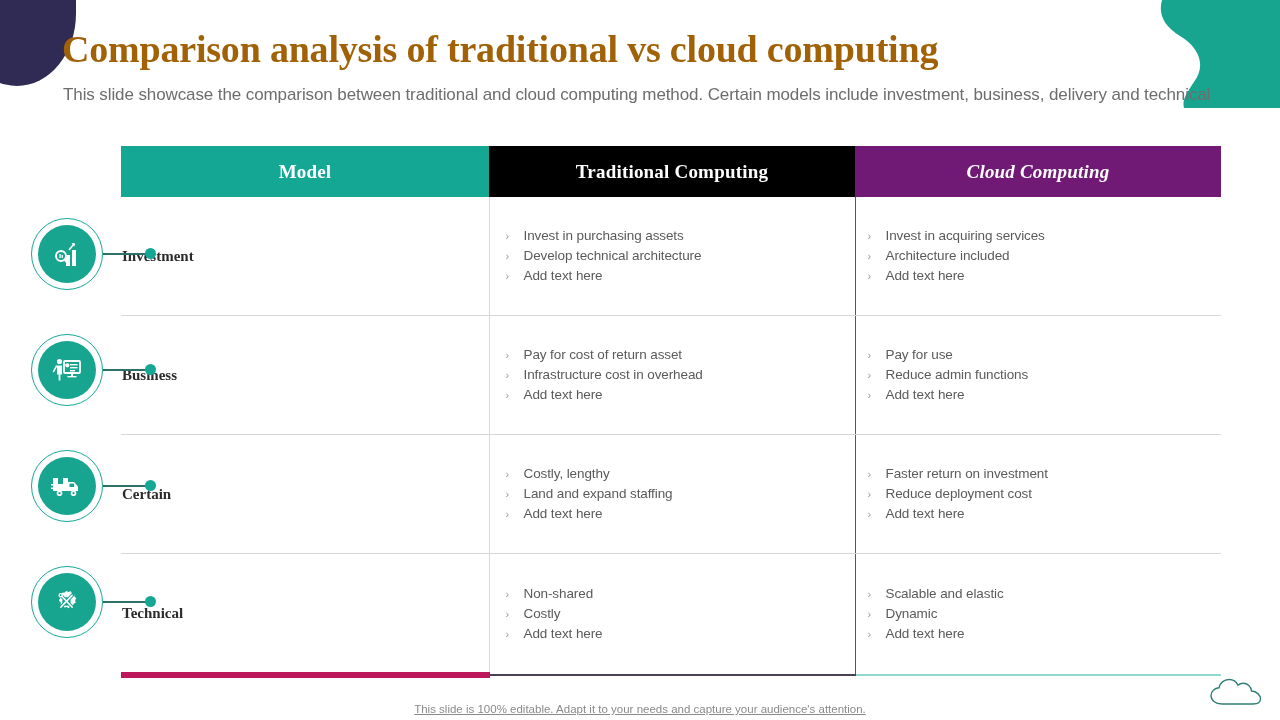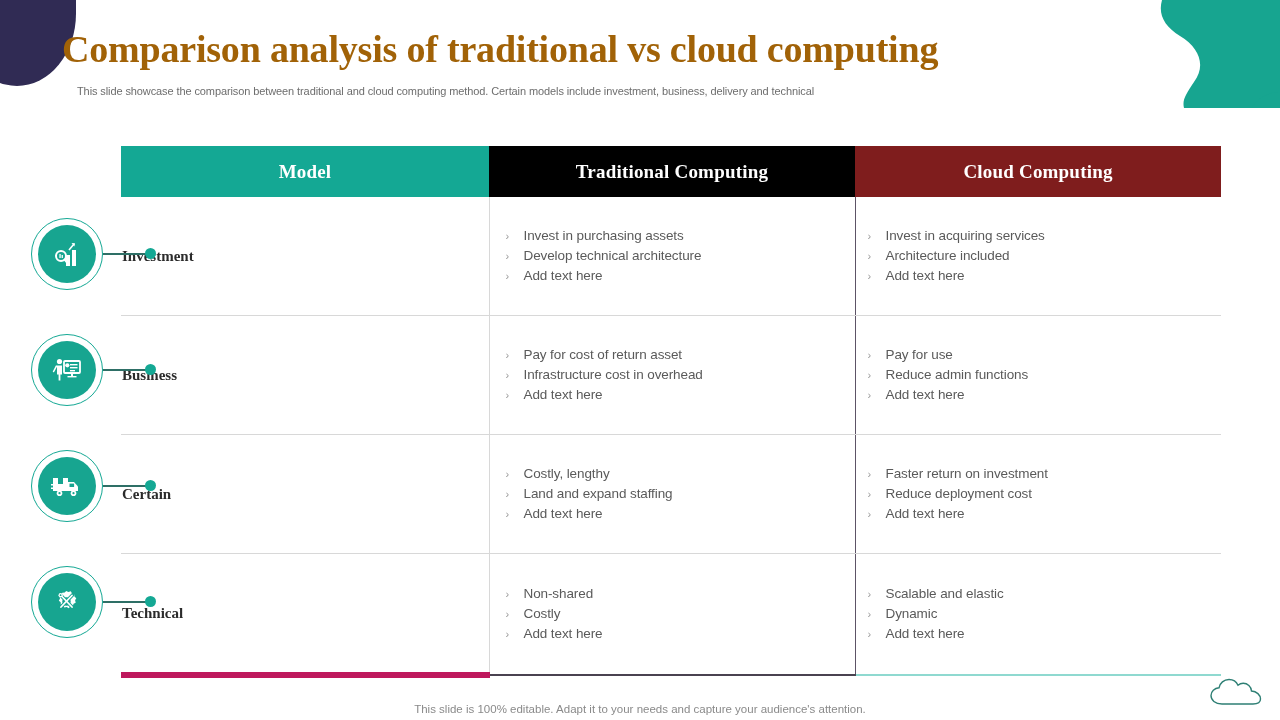--- a/index.html
+++ b/index.html
@@ -51,23 +51,23 @@
     top: 27px;
     font-family: "Liberation Serif", serif;
     font-size: 38px;
     font-weight: 700;
     color: #a16207;
     letter-spacing: -0.2px;
     white-space: nowrap;
   }
   .page-subtitle {
     position: absolute;
-    left: 77px;
+    left: 63px;
     top: 85px;
-    font-size: 11px;
+    font-size: 17px;
     color: #6d6d6d;
     letter-spacing: -0.1px;
     white-space: nowrap;
   }
 
   
   .table-wrap {
     position: absolute;
     left: 121px;
     top: 146px;
@@ -83,21 +83,21 @@
     height: 49px;
     font-family: "Liberation Serif", serif;
     font-size: 19px;
     font-weight: 700;
     color: #ffffff;
     letter-spacing: 0.2px;
     vertical-align: middle;
   }
   th.th-model      { background: #14a894; width: 366px; }
   th.th-traditional{ background: #000000; width: 364px; }
-  th.th-cloud      { background: #7f1d1d; width: 364px; }
+  th.th-cloud      { background: #701a75; width: 364px; font-style: italic; }
 
   .cmp-table td {
     height: 116px;
     vertical-align: middle;
     background: #ffffff;
   }
   td.col-model {
     font-family: "Liberation Serif", serif;
     font-size: 15px;
     font-weight: 700;
@@ -179,20 +179,21 @@
   
   .footer-note {
     position: absolute;
     left: 0;
     top: 703px;
     width: 1280px;
     text-align: center;
     font-size: 11.5px;
     color: #8a8a8a;
     z-index: 3;
+    text-decoration: underline;
   }
   .cloud-logo {
     position: absolute;
     right: 16px;
     bottom: 10px;
     z-index: 3;
   }
   .cloud-logo svg { display: block; }
 </style>
 </head>

